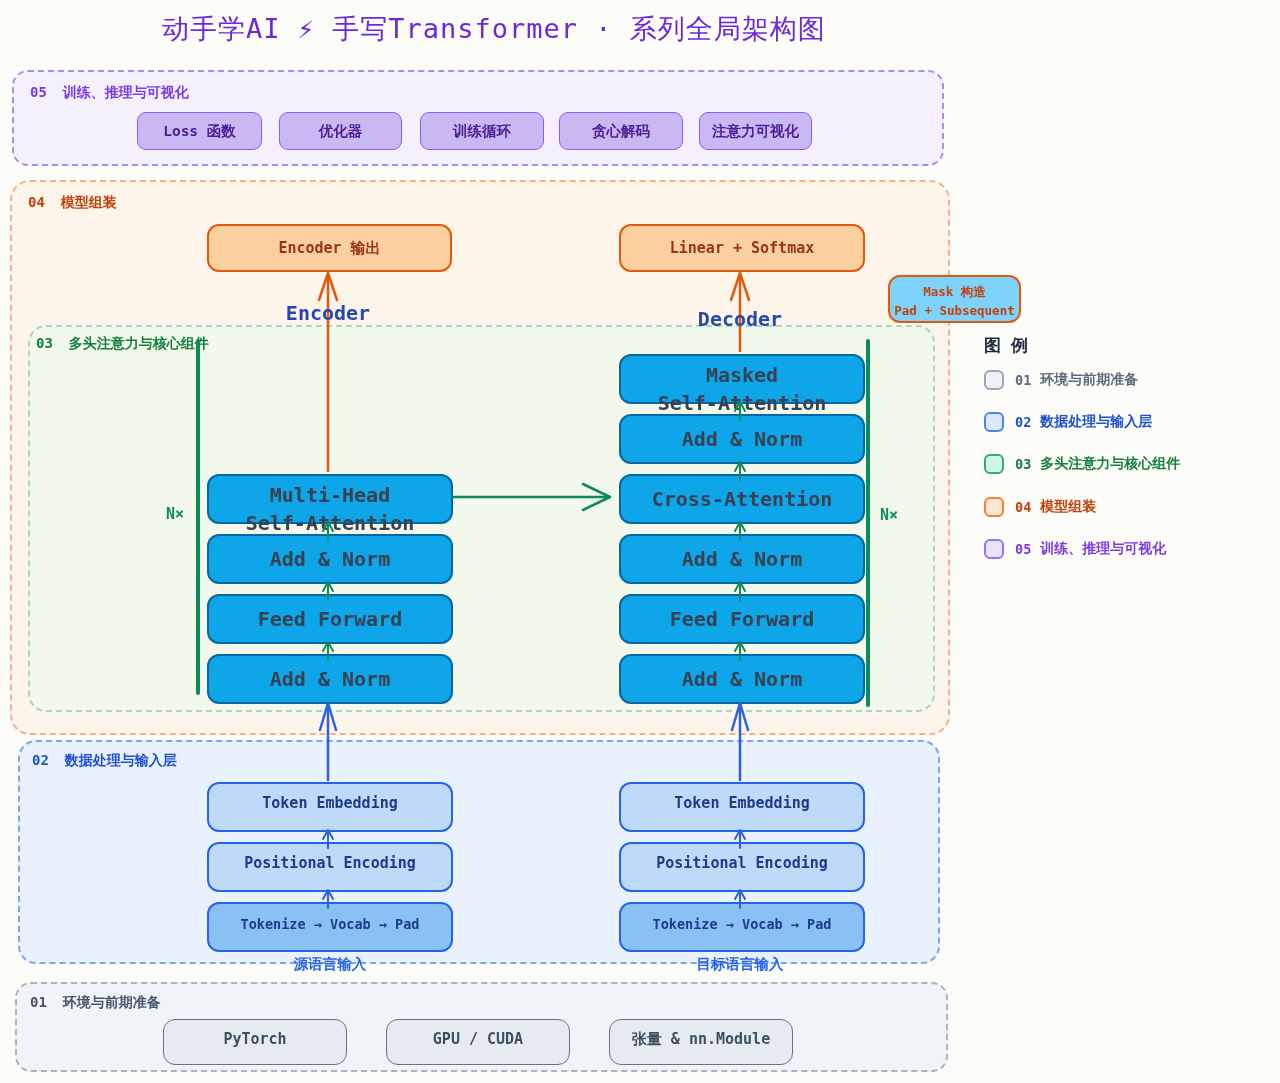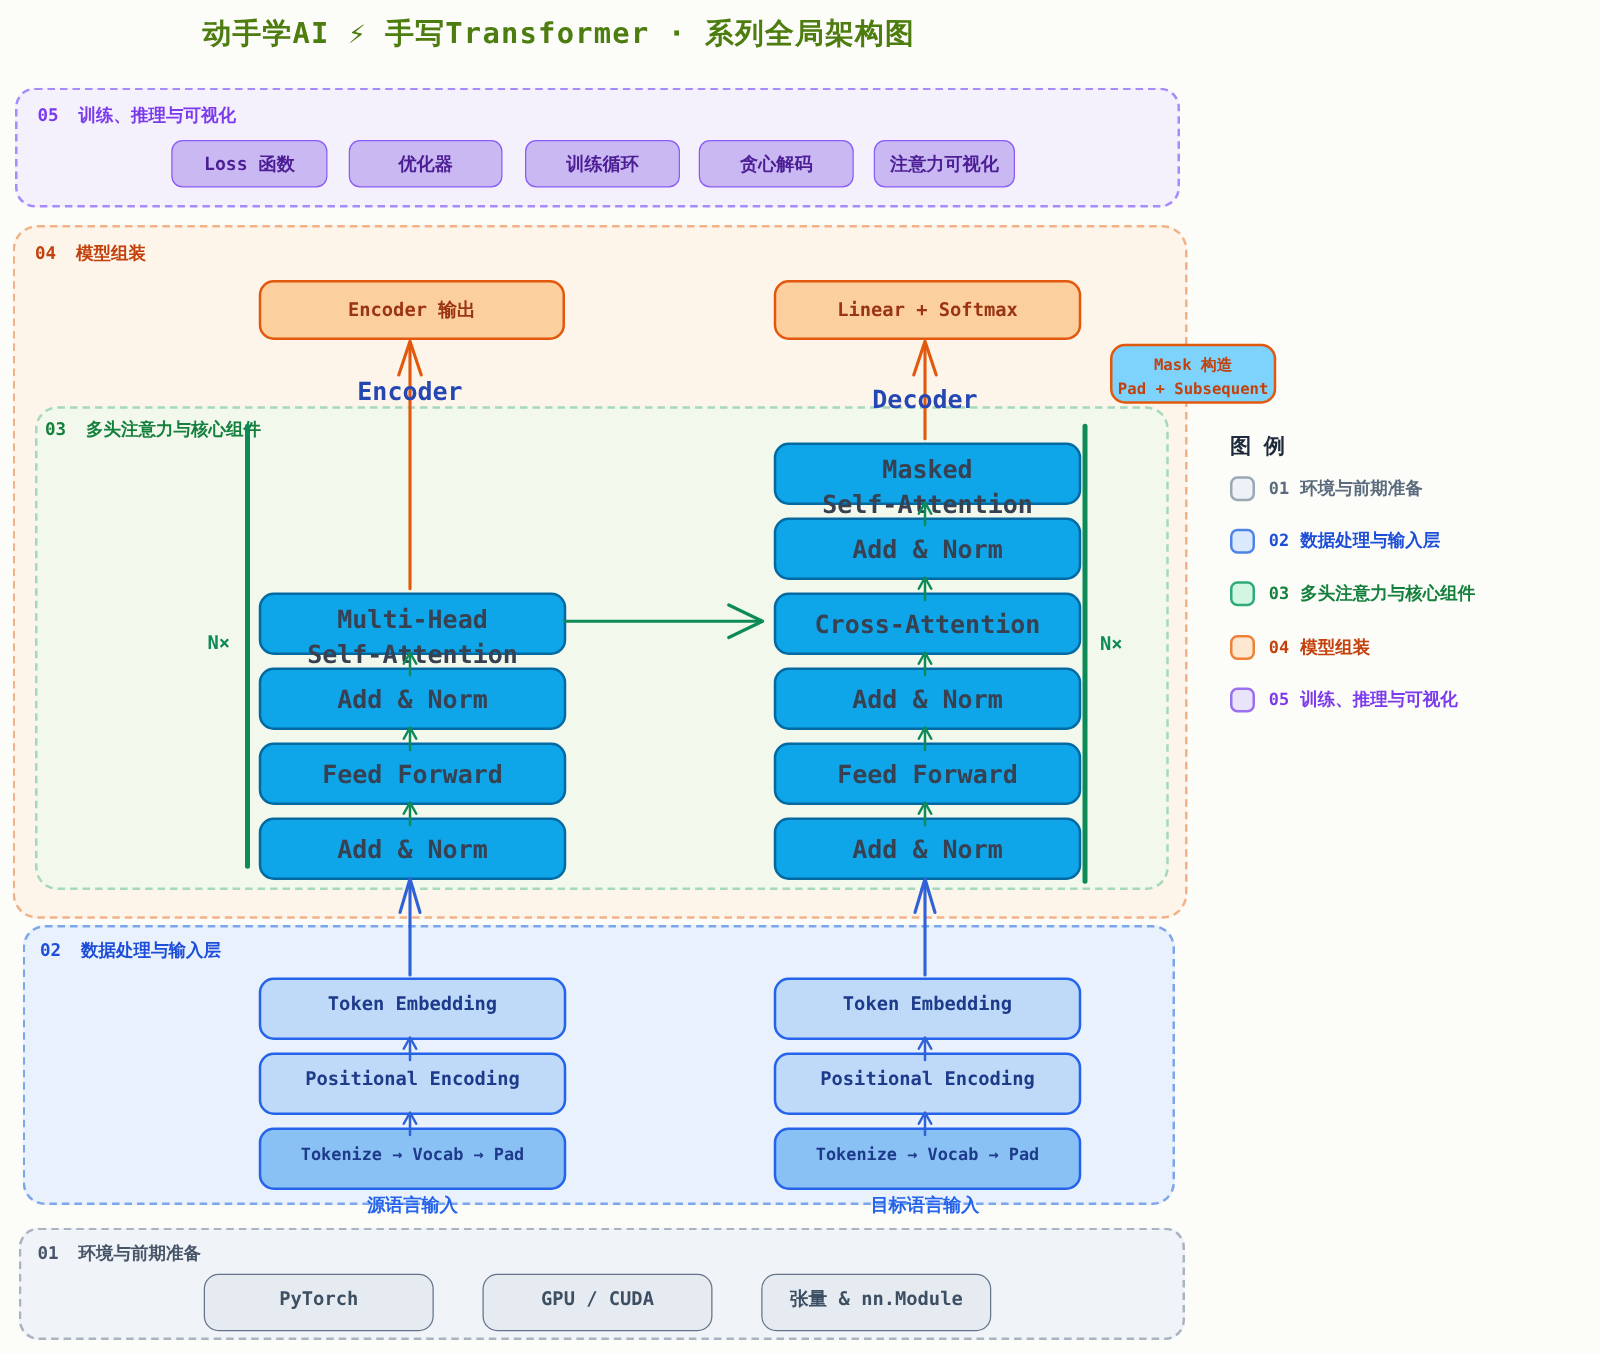--- a/index.html
+++ b/index.html
@@ -1,19 +1,19 @@
 <!DOCTYPE html>
 <html><head>
 <meta charset="utf-8">
 <style>
   html,body{margin:0;padding:0;}
   body{width:1280px;height:1083px;background:#fcfcf9;font-family:"DejaVu Sans Mono","Liberation Mono",monospace;}
   #canvas{position:relative;width:1280px;height:1083px;overflow:hidden;background:#fcfcf9;}
   
-  #page-title{position:absolute;left:162px;top:11px;font-size:23px;font-weight:bold;color:#4d7c0f;letter-spacing:1px;white-space:nowrap;}
+  #page-title{position:absolute;left:162px;top:11px;font-size:27px;font-weight:normal;color:#6d28d9;letter-spacing:1px;white-space:nowrap;}
   
   .sec{position:absolute;border:2px dashed;box-sizing:border-box;}
   #sec05{left:12px;top:70px;width:932px;height:96px;border-radius:16px;border-color:#a78bfa;background:#f4f1fc;}
   #sec04{left:10px;top:180px;width:940px;height:555px;border-radius:20px;border-color:#f3b188;background:#fdf5e9;}
   #sec03{left:28px;top:325px;width:907px;height:387px;border-radius:18px;border-color:#a5d8bd;background:#f3f8ec;}
   #sec02{left:18px;top:740px;width:922px;height:224px;border-radius:18px;border-color:#7ca6ea;background:#e9f1fd;}
   #sec01{left:15px;top:982px;width:933px;height:90px;border-radius:16px;border-color:#a9b4c2;background:#f0f3f7;}
   .sec-label{position:absolute;left:16px;top:12px;font-size:14px;white-space:nowrap;}
   .sec-label .num{font-weight:bold;}
   .sec-label .nm{margin-left:16px;font-weight:600;font-family:"DejaVu Sans","Liberation Sans",sans-serif;}
@@ -30,21 +30,21 @@
   
   .nx-line{position:absolute;width:3.5px;background:#0c8a58;border-radius:2px;}
   .nx-label{position:absolute;font-size:15px;font-weight:bold;color:#0c8a58;width:34px;text-align:center;}
   
   .col-label{position:absolute;width:200px;text-align:center;font-size:20px;font-weight:bold;color:#2447b3;}
   
   #mask-note{position:absolute;left:888px;top:275px;width:133px;height:48px;background:#7dd3fc;border:2px solid #e2590e;border-radius:12px;color:#c2410c;font-size:12.5px;font-weight:600;text-align:center;line-height:1.55;padding-top:5px;box-sizing:border-box;white-space:pre-line;}
   
   .io-label{position:absolute;width:150px;text-align:center;font-size:14.5px;font-weight:600;color:#2563eb;font-family:"DejaVu Sans","Liberation Sans",sans-serif;}
   
-  #legend{position:absolute;left:984px;top:345px;width:270px;height:250px;}
+  #legend{position:absolute;left:984px;top:334px;width:270px;height:250px;}
   #legend-title{position:absolute;left:0;top:0;font-size:17px;font-weight:bold;color:#1e293b;letter-spacing:2px;font-family:"DejaVu Sans","Liberation Sans",sans-serif;}
   .lg-row{position:absolute;left:0;display:flex;align-items:center;}
   .lg-sw{width:20px;height:20px;border-radius:6px;border:2px solid;box-sizing:border-box;margin-right:11px;flex:none;}
   .lg-num{font-size:13.5px;font-weight:bold;margin-right:9px;}
   .lg-txt{font-size:14px;font-weight:600;font-family:"DejaVu Sans","Liberation Sans",sans-serif;white-space:nowrap;}
   .sw0{background:#eef1f5;border-color:#9aa7b5;} .t0{color:#5b6b7d;}
   .sw1{background:#dbe9fd;border-color:#4f83e8;} .t1{color:#1d4ed8;}
   .sw2{background:#d3f5e3;border-color:#2eab77;} .t2{color:#15803d;}
   .sw3{background:#fee7d1;border-color:#ef8137;} .t3{color:#c2410c;}
   .sw4{background:#eae4fb;border-color:#9a6ff0;} .t4{color:#7c3aed;}

